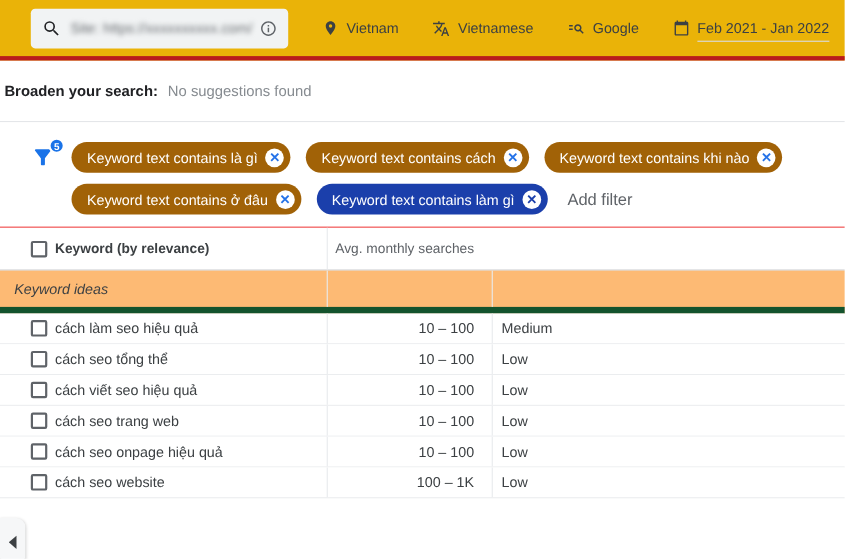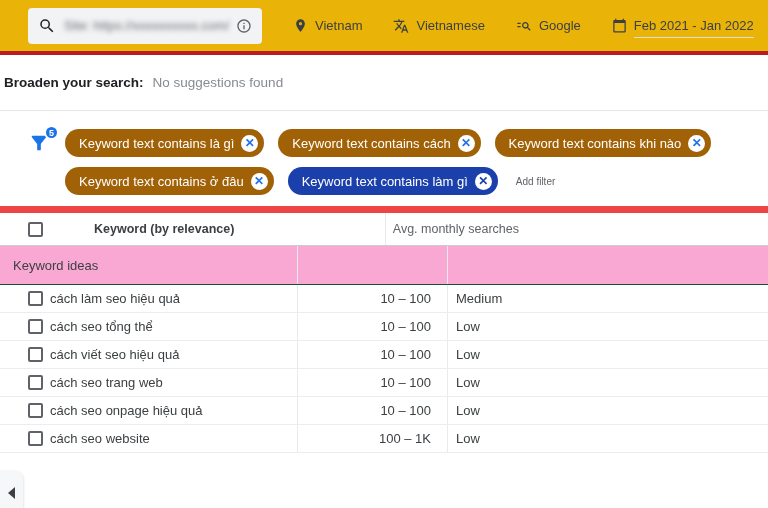--- a/index.html
+++ b/index.html
@@ -102,34 +102,34 @@
   .chip-x {
     width: 17px; height: 17px;
     margin-left: 7px;
     border-radius: 50%;
     background: #ffffff;
     color: #2472e8;
     display: flex; align-items: center; justify-content: center;
     font-size: 12px; font-weight: bold; line-height: 1;
   }
   .chip.chip-selected .chip-x { color: #1b3fab; }
-  .add-filter { color: #5f6368; font-size: 10px; margin-left: 4px; }
+  .add-filter { color: #5f6368; font-size: 15px; margin-left: 4px; }
 
   
   .t-grid { display: grid; grid-template-columns: 50px 247px 150px 1fr; align-items: stretch; }
   .cell { display: flex; align-items: center; font-size: 13px; color: #3c4043; }
   .cell-chk { padding-left: 28px; }
   .cell-avg { justify-content: flex-end; padding-right: 16px; border-left: 1px solid #e8eaed; }
   .cell-comp { padding-left: 8px; border-left: 1px solid #e8eaed; }
 
-  .t-header { height: 40px; border-top: 7px solid #ef4444; border-bottom: 1px solid #c9cccf; gap: 44px; }
+  .t-header { height: 40px; border-top: 1px solid #ef4444; border-bottom: 1px solid #c9cccf; }
   .t-header .cell { font-size: 12.5px; color: #5f6368; }
   .t-header .cell-kw { font-weight: bold; color: #3c4043; }
 
-  .t-section { height: 39px; background: #f9a8d4; border-bottom: 1px solid #14532d; }
+  .t-section { height: 39px; background: #fdba74; border-bottom: 6px solid #14532d; font-style: italic; }
   .t-section .sec-label { grid-column: 1 / 3; display: flex; align-items: center; padding-left: 13px; font-size: 13px; }
 
   .t-row { height: 28px; border-bottom: 1px solid #ebedef; background: #fff; }
 
   .checkbox {
     width: 15px; height: 15px;
     border: 2px solid #5f6368;
     border-radius: 2px;
     background: #fff;
     flex: none;

